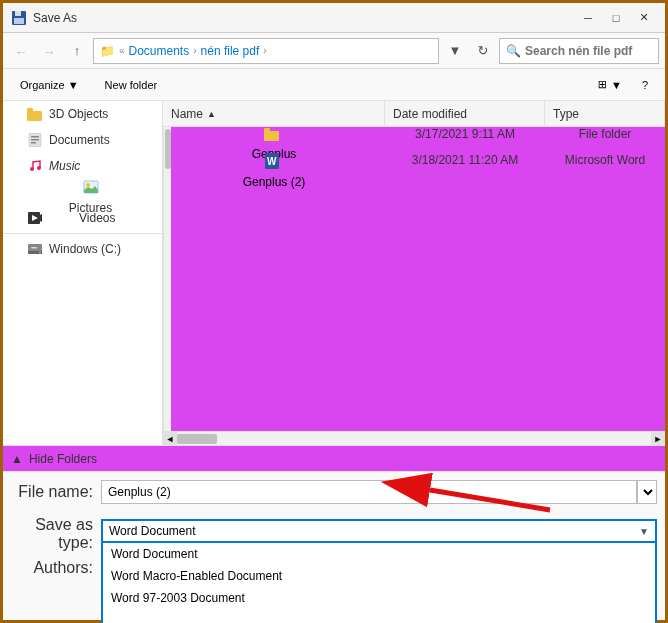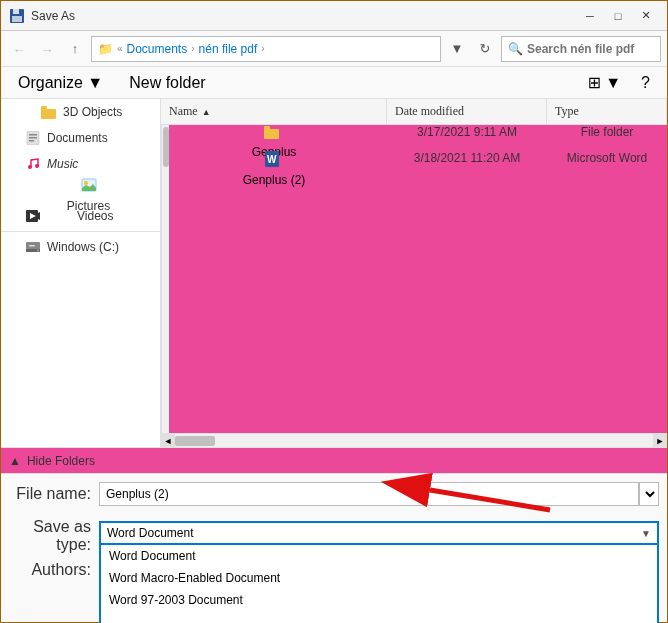--- a/index.html
+++ b/index.html
@@ -8,22 +8,22 @@
       font-size: 12px;
       background: #f0f0f0;
       width: 668px;
       height: 623px;
       overflow: hidden;
     }
 
     .window {
       width: 668px;
       height: 623px;
-      background: #ec4899;
-      border: 1px solid #a16207;
+      background: #d946ef;
+      border: 3px solid #a16207;
       display: flex;
       flex-direction: column;
       box-shadow: 2px 2px 8px rgba(0,0,0,0.3);
     }
 
     
     .titlebar {
       background: #f5f5f5;
       border-bottom: 1px solid #ccc;
       height: 30px;
@@ -144,21 +144,21 @@
       gap: 8px;
       border-bottom: 1px solid #e0e0e0;
       background: #f9f9f9;
     }
     .toolbar-btn {
       height: 24px;
       padding: 0 8px;
       border: 1px solid transparent;
       background: transparent;
       cursor: pointer;
-      font-size: 16px;
+      font-size: 11px;
       display: flex;
       align-items: center;
       gap: 4px;
       border-radius: 2px;
     }
     .view-btn {
       display: flex;
       align-items: center;
       margin-left: auto;
       gap: 2px;
@@ -208,21 +208,20 @@
       overflow: hidden;
     }
     .file-header {
       height: 26px;
       display: flex;
       align-items: center;
       border-bottom: 1px solid #e0e0e0;
       background: #f5f5f5;
       font-size: 12px;
       color: #333;
-      font-family: Liberation Serif, serif;
     }
     .file-header-cell {
       padding: 0 8px;
       height: 100%;
       display: flex;
       align-items: center;
       gap: 4px;
       border-right: 1px solid #e0e0e0;
       cursor: pointer;
     }
@@ -454,21 +453,21 @@
       </button>
     </div>
   </div>
 
   <div class="main-area">
 
     <div style="display:flex; width:160px; min-width:160px;">
       <div class="sidebar" style="width:152px;">
 
 
-        <div class="sidebar-item" style="padding-left:40px;">
+        <div class="sidebar-item" style="padding-left:24px;">
           <div class="sidebar-icon">
             <svg width="16" height="13" viewBox="0 0 16 13">
               <rect x="0" y="3" width="15" height="10" rx="1" fill="#f0c040"></rect>
               <rect x="0" y="0" width="6" height="4" rx="1" fill="#f0c040"></rect>
             </svg>
           </div>
           <span>3D Objects</span>
         </div>
 
 

